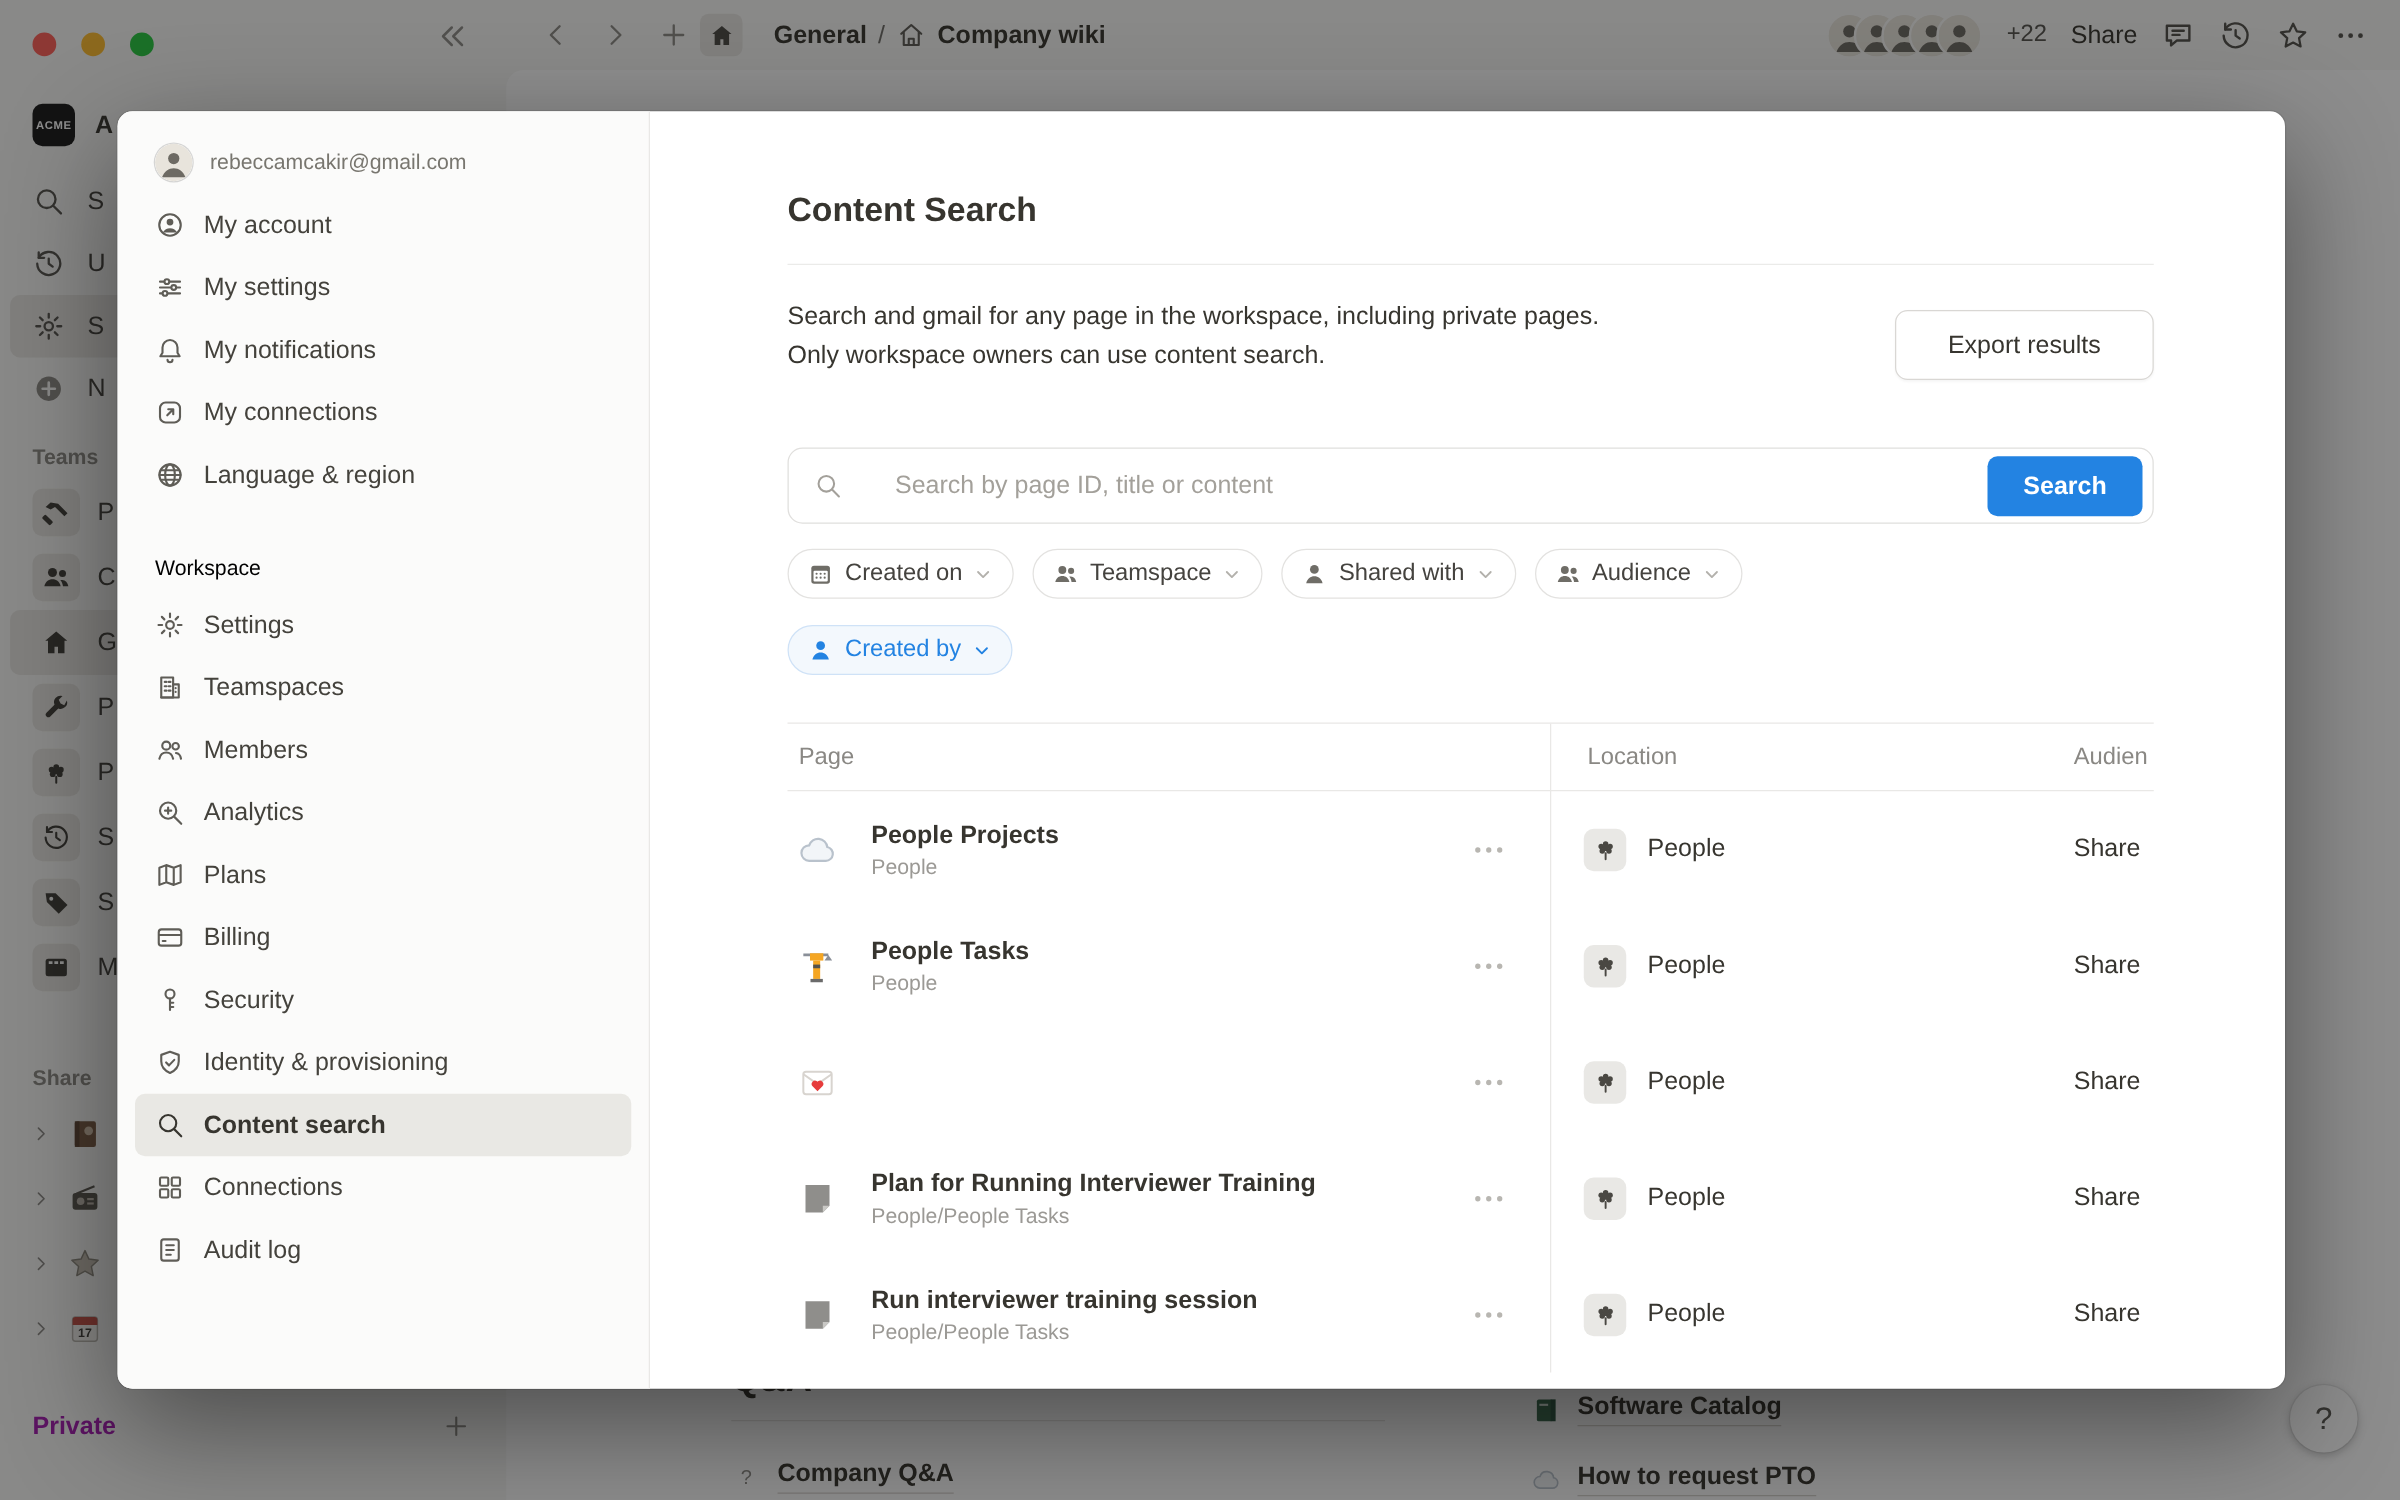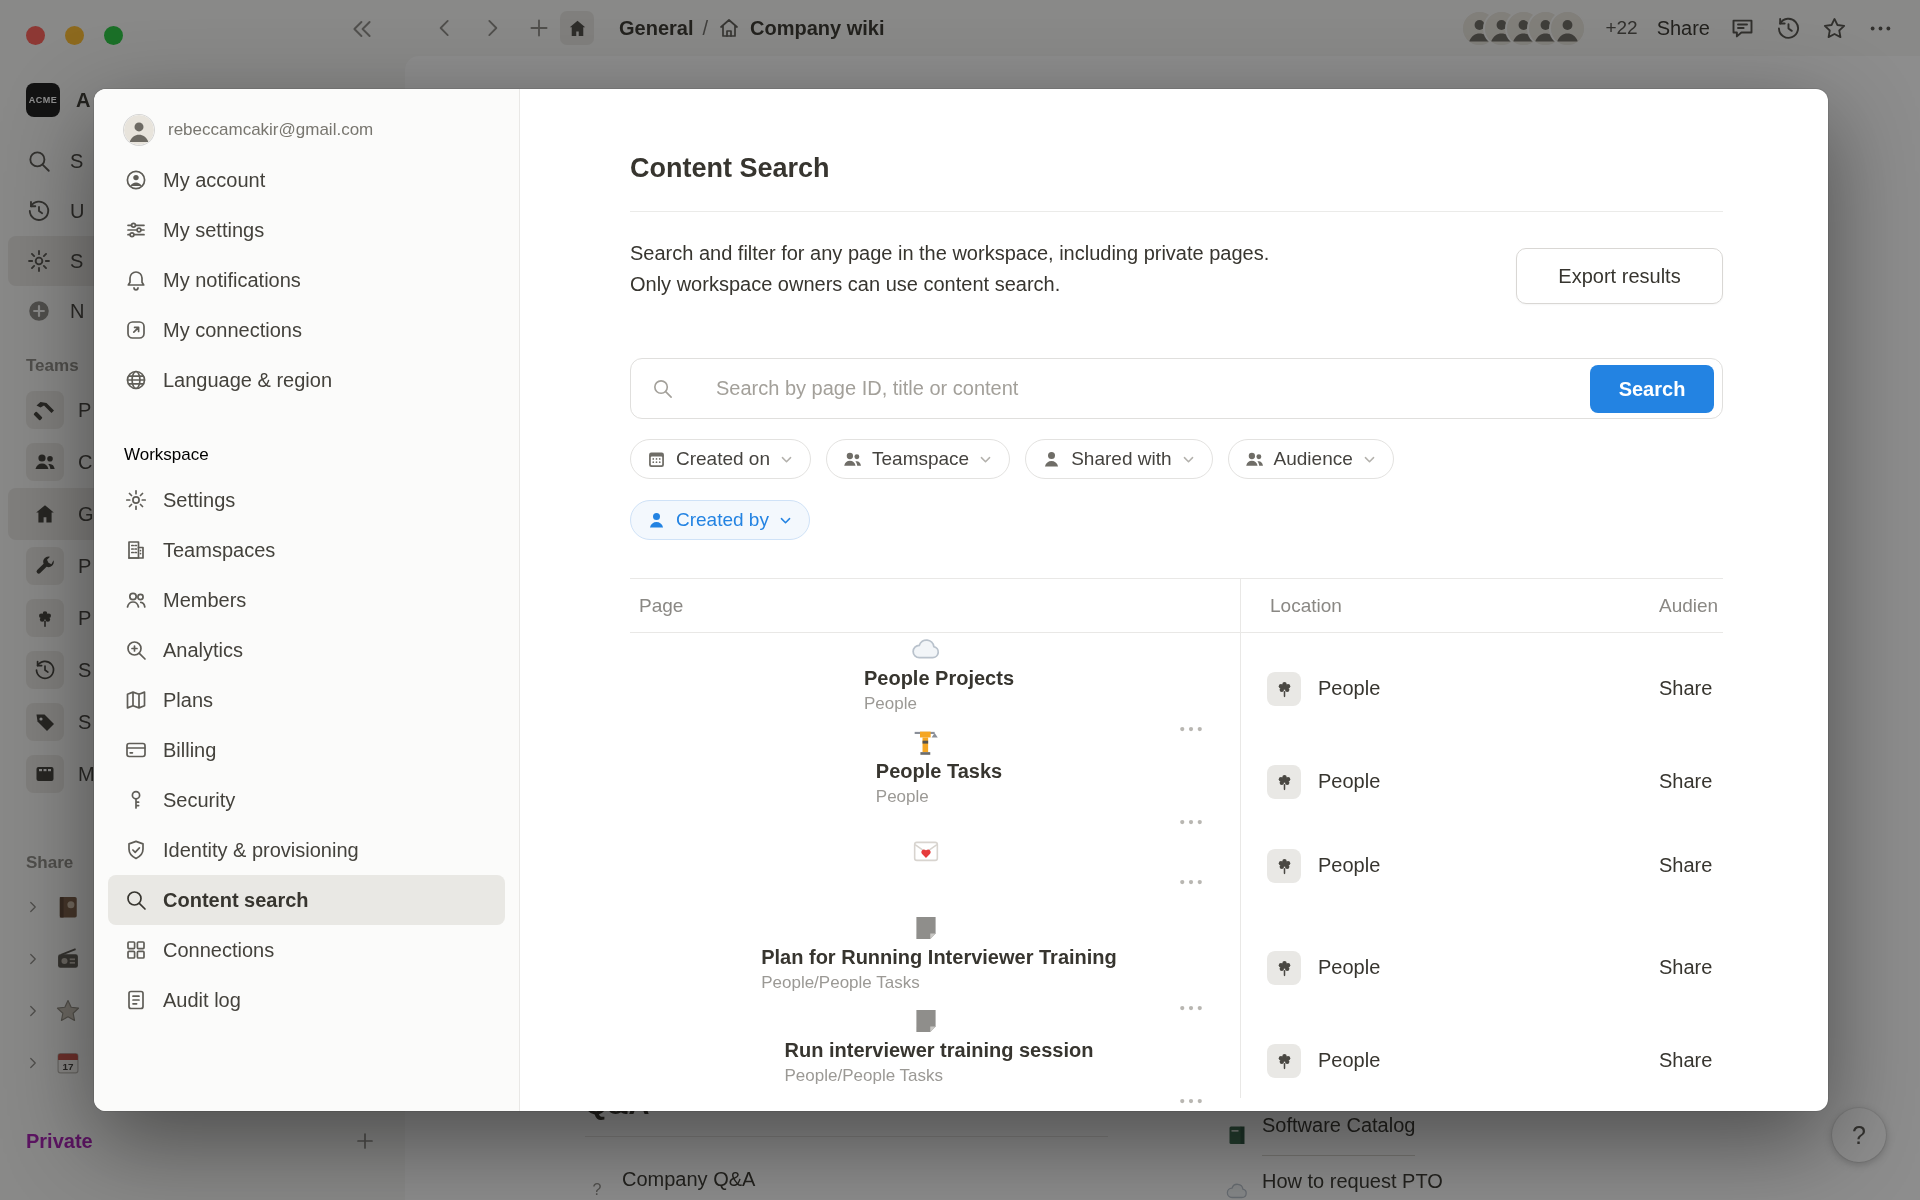--- a/index.html
+++ b/index.html
@@ -51,21 +51,21 @@
   .sharedrow .chev{width:18px;height:18px;color:#8b8984;}
   .sharedrow .icon.pg{width:28px;height:28px;margin-left:12px;}
   .privrow{margin:30px 8px 0;height:44px;display:flex;align-items:center;padding-left:18px;font-size:20px;font-weight:600;color:#a21caf;}
   .privrow .plus{margin-left:auto;margin-right:20px;width:24px;height:24px;color:#8c8a84;}
   
   .canvas{position:absolute;top:56px;left:405px;right:0;bottom:0;background:#ffffff;border-top-left-radius:14px;}
   .qa-heading{position:absolute;left:180px;top:1032px;font-size:29px;font-weight:700;color:#37352f;}
   .qa-rule{position:absolute;left:180px;top:1080px;width:523px;height:1px;background:#e4e3e0;}
   .wikilink{position:absolute;display:flex;align-items:center;gap:13px;font-size:20px;color:#37352f;}
   .wikilink .icon{width:24px;height:24px;}
-  .wikilink span.txt{border-bottom:1.5px solid #d6d4cf;padding-bottom:18px;font-weight:400;}
+  .wikilink span.txt{border-bottom:1.5px solid #d6d4cf;padding-bottom:3px;font-weight:700;}
   .help-circle{position:absolute;left:1427px;top:1052px;width:54px;height:54px;border-radius:50%;background:#fff;
     box-shadow:0 2px 8px rgba(0,0,0,.25),0 0 0 1px rgba(0,0,0,.06);display:flex;align-items:center;justify-content:center;
     font-size:25px;color:#55534e;}
   
   .overlay{position:absolute;inset:0;background:rgba(12,12,12,0.47);}
   .modal{position:absolute;left:94px;top:89px;width:1734px;height:1022px;background:#fff;border-radius:12px;
     box-shadow:0 0 0 1px rgba(0,0,0,.08),0 30px 90px rgba(0,0,0,.45);display:flex;overflow:hidden;}
   .panel{width:426px;flex:none;background:#fbfbfa;border-right:1px solid #e9e8e6;padding-top:16px;overflow:hidden;}
   .emailrow{height:50px;display:flex;align-items:center;margin:0 14px;padding:0 16px;}
   .emailrow .avatar-sm{width:30px;height:30px;border-radius:50%;overflow:hidden;flex:none;background:#fff;box-shadow:0 0 0 1px rgba(0,0,0,.15);}
@@ -100,21 +100,21 @@
   .chip.active{border-color:#cfe2f7;background:#f3f8fd;color:#2383e2;}
   .chip.active .icon,.chip.active .chev{color:#2383e2;}
   
   .table{margin-top:38px;position:relative;border-top:1px solid #e9e8e6;}
   .vdiv{position:absolute;left:610px;top:0;bottom:0;width:1px;background:#e9e8e6;}
   .thead{display:grid;grid-template-columns:610px 419px 64px;height:54px;align-items:center;border-bottom:1px solid #e9e8e6;
     font-size:19px;color:#8a8884;}
   .thead .c1{padding-left:9px;}
   .thead .c2{padding-left:30px;}
   .trow{display:grid;grid-template-columns:610px 419px 64px;height:93px;align-items:center;}
-  .cell-page{display:flex;align-items:center;padding-left:8px;flex-direction:column;}
+  .cell-page{display:flex;align-items:center;padding-left:8px;}
   .pgicon{width:32px;height:32px;margin-right:27px;}
   .ptitle{font-size:20px;font-weight:700;color:#37352f;line-height:26px;}
   .ppath{font-size:17px;color:#9b9995;margin-top:3px;}
   .rowdots{margin-left:auto;margin-right:34px;width:30px;height:30px;color:#b8b6b1;}
   .cell-loc{display:flex;align-items:center;padding-left:27px;}
   .loc-badge{width:34px;height:34px;border-radius:8px;background:#e9e8e5;display:flex;align-items:center;justify-content:center;}
   .loc-badge .icon{width:23px;height:23px;color:#4a4843;}
   .loc-text{margin-left:17px;font-size:20px;color:#37352f;}
   .cell-aud{font-size:20px;color:#37352f;}
 </style>
@@ -662,21 +662,21 @@
           </div>
         </div>
     </div>
 
     <div class="main">
       <div class="content">
         <div class="page-title">Content Search</div>
         <div class="title-rule"></div>
         <div class="descrow">
           <div class="desc">
-            <span style="display: block;">Search and filter for any page in the workspace, including private pages.</span>
+            <span style="display: block;">Search and gmail for any page in the workspace, including private pages.</span>
             <span style="display: block;">Only workspace owners can use content search.</span>
           </div>
           <div class="export-btn">Export results</div>
         </div>
         <div class="searchbar">
           <span class="icon mag">
               <svg viewBox="0 0 24 24" fill="none" stroke="currentColor" stroke-width="1.7" stroke-linecap="round" stroke-linejoin="round">
                 <circle cx="10.5" cy="10.5" r="6.5"></circle>
                 <path d="M15.3 15.3L21 21"></path>
               </svg>

